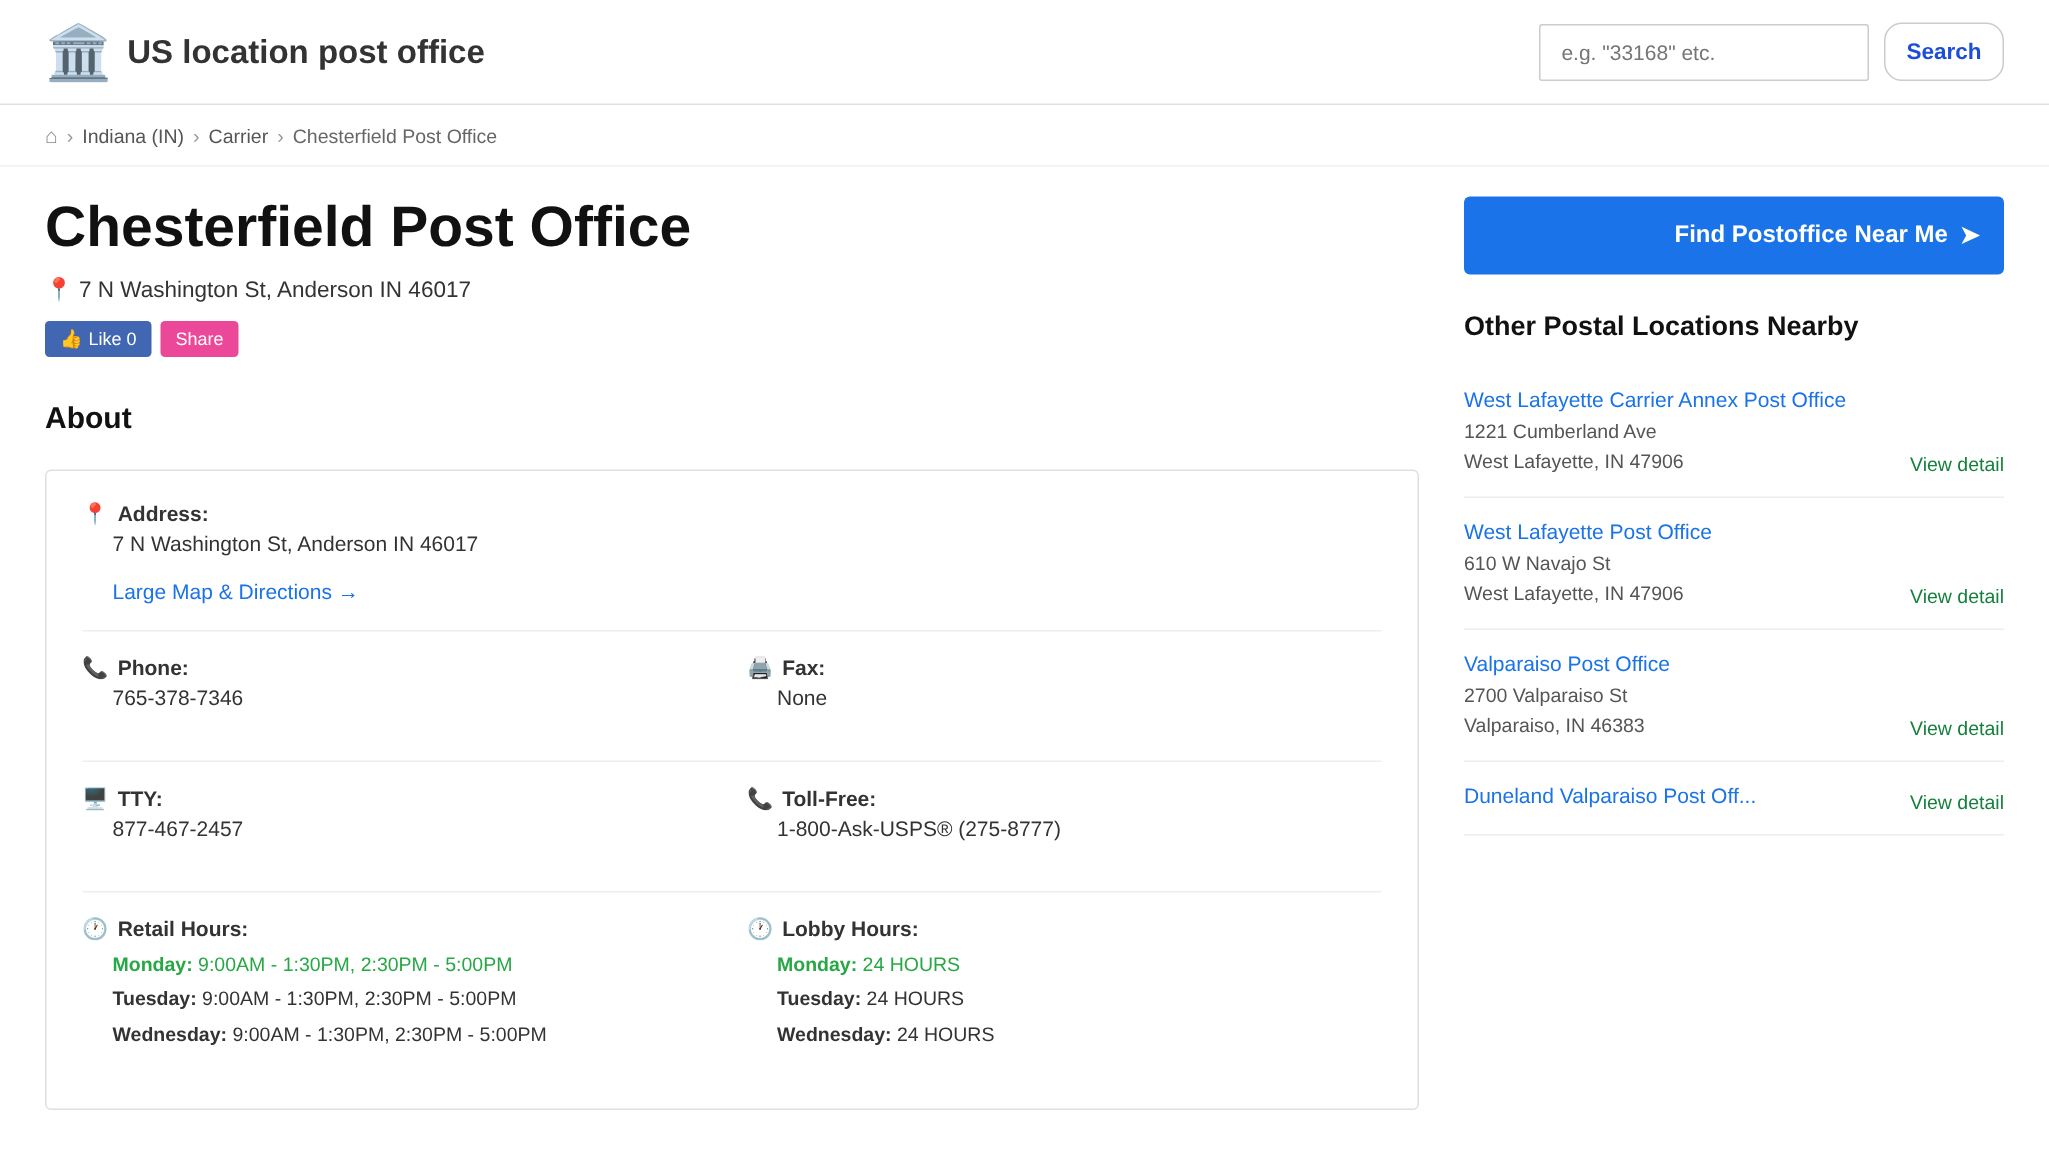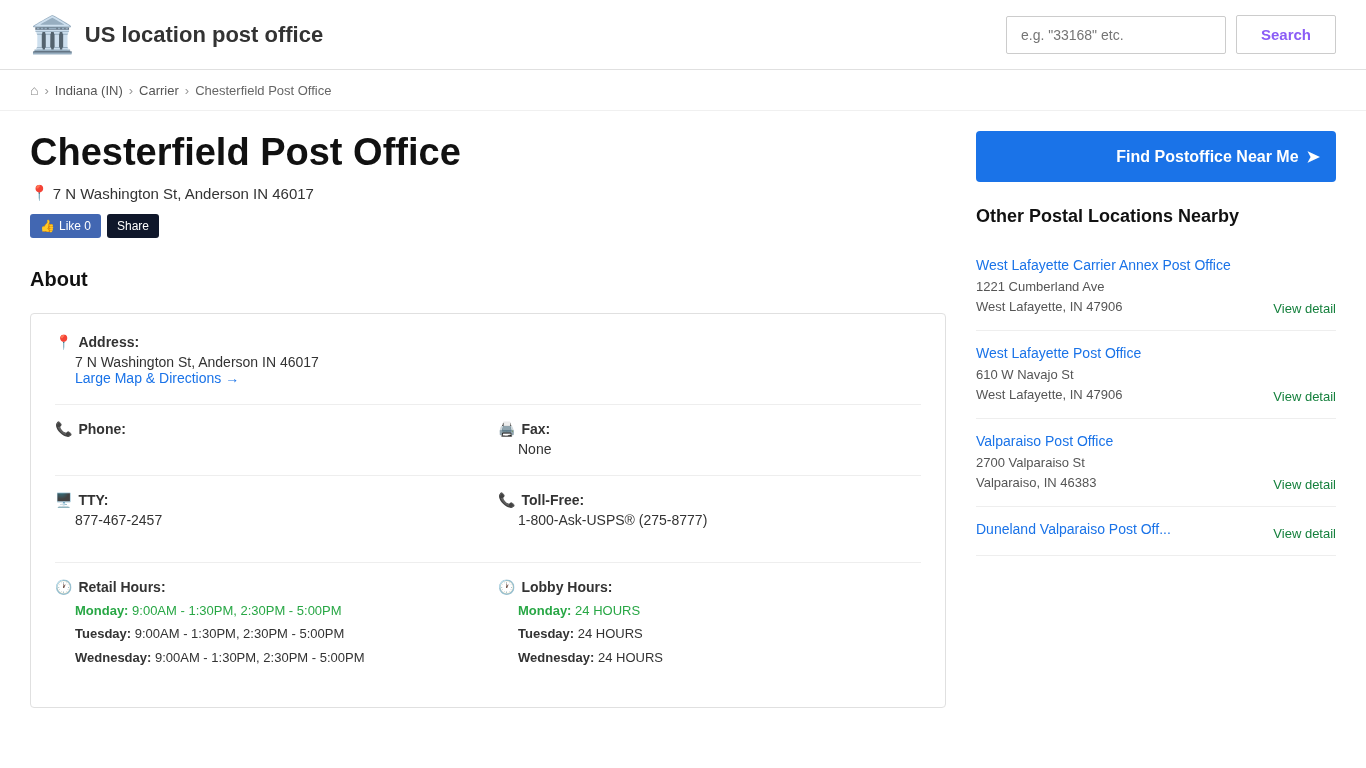--- a/index.html
+++ b/index.html
@@ -38,26 +38,26 @@
       padding: 10px 14px;
       font-size: 14px;
       width: 220px;
       color: #aaa;
       outline: none;
       border-radius: 2px;
     }
     .header-search button {
       background: #fff;
       border: 1px solid #ccc;
-      padding: 10px 24px;
+      padding: 10px 14px;
       font-size: 15px;
       font-weight: bold;
       cursor: pointer;
-      border-radius: 2px;
-      color: #8b5cf6;
+      border-radius: 12px;
+      color: #1d4ed8;
     }
 
     
     .breadcrumb {
       padding: 12px 30px;
       font-size: 13px;
       color: #666;
       display: flex;
       align-items: center;
       gap: 6px;
@@ -110,21 +110,21 @@
       border: none;
       padding: 5px 10px;
       font-size: 12px;
       border-radius: 3px;
       cursor: pointer;
       display: flex;
       align-items: center;
       gap: 4px;
     }
     .fb-share-btn {
-      background: #0f172a;
+      background: #ec4899;
       color: #fff;
       border: none;
       padding: 5px 10px;
       font-size: 12px;
       border-radius: 3px;
       cursor: pointer;
     }
 
     
     .about-title {
@@ -155,21 +155,21 @@
       font-size: 14px;
       color: #333;
       padding-left: 20px;
     }
     .info-link {
       color: #1a73e8;
       text-decoration: none;
       font-size: 14px;
       padding-left: 20px;
       display: inline-block;
-      margin-top: 0;
+      margin-top: 16px;
     }
     .info-grid {
       display: grid;
       grid-template-columns: 1fr 1fr;
       gap: 0 20px;
     }
     .hours-row {
       font-size: 13px;
       line-height: 1.8;
       padding-left: 20px;
@@ -295,20 +295,21 @@
       </div>
 
       <hr class="info-divider">
 
       <div class="info-grid">
         <div class="info-row">
           <div class="info-label">
             <span>📞</span>
             <span>Phone:</span>
           </div>
+          <div class="info-value">765-378-7346</div>
         </div>
         <div class="info-row">
           <div class="info-label">
             <span>🖨️</span>
             <span>Fax:</span>
           </div>
           <div class="info-value">None</div>
         </div>
       </div>
 

